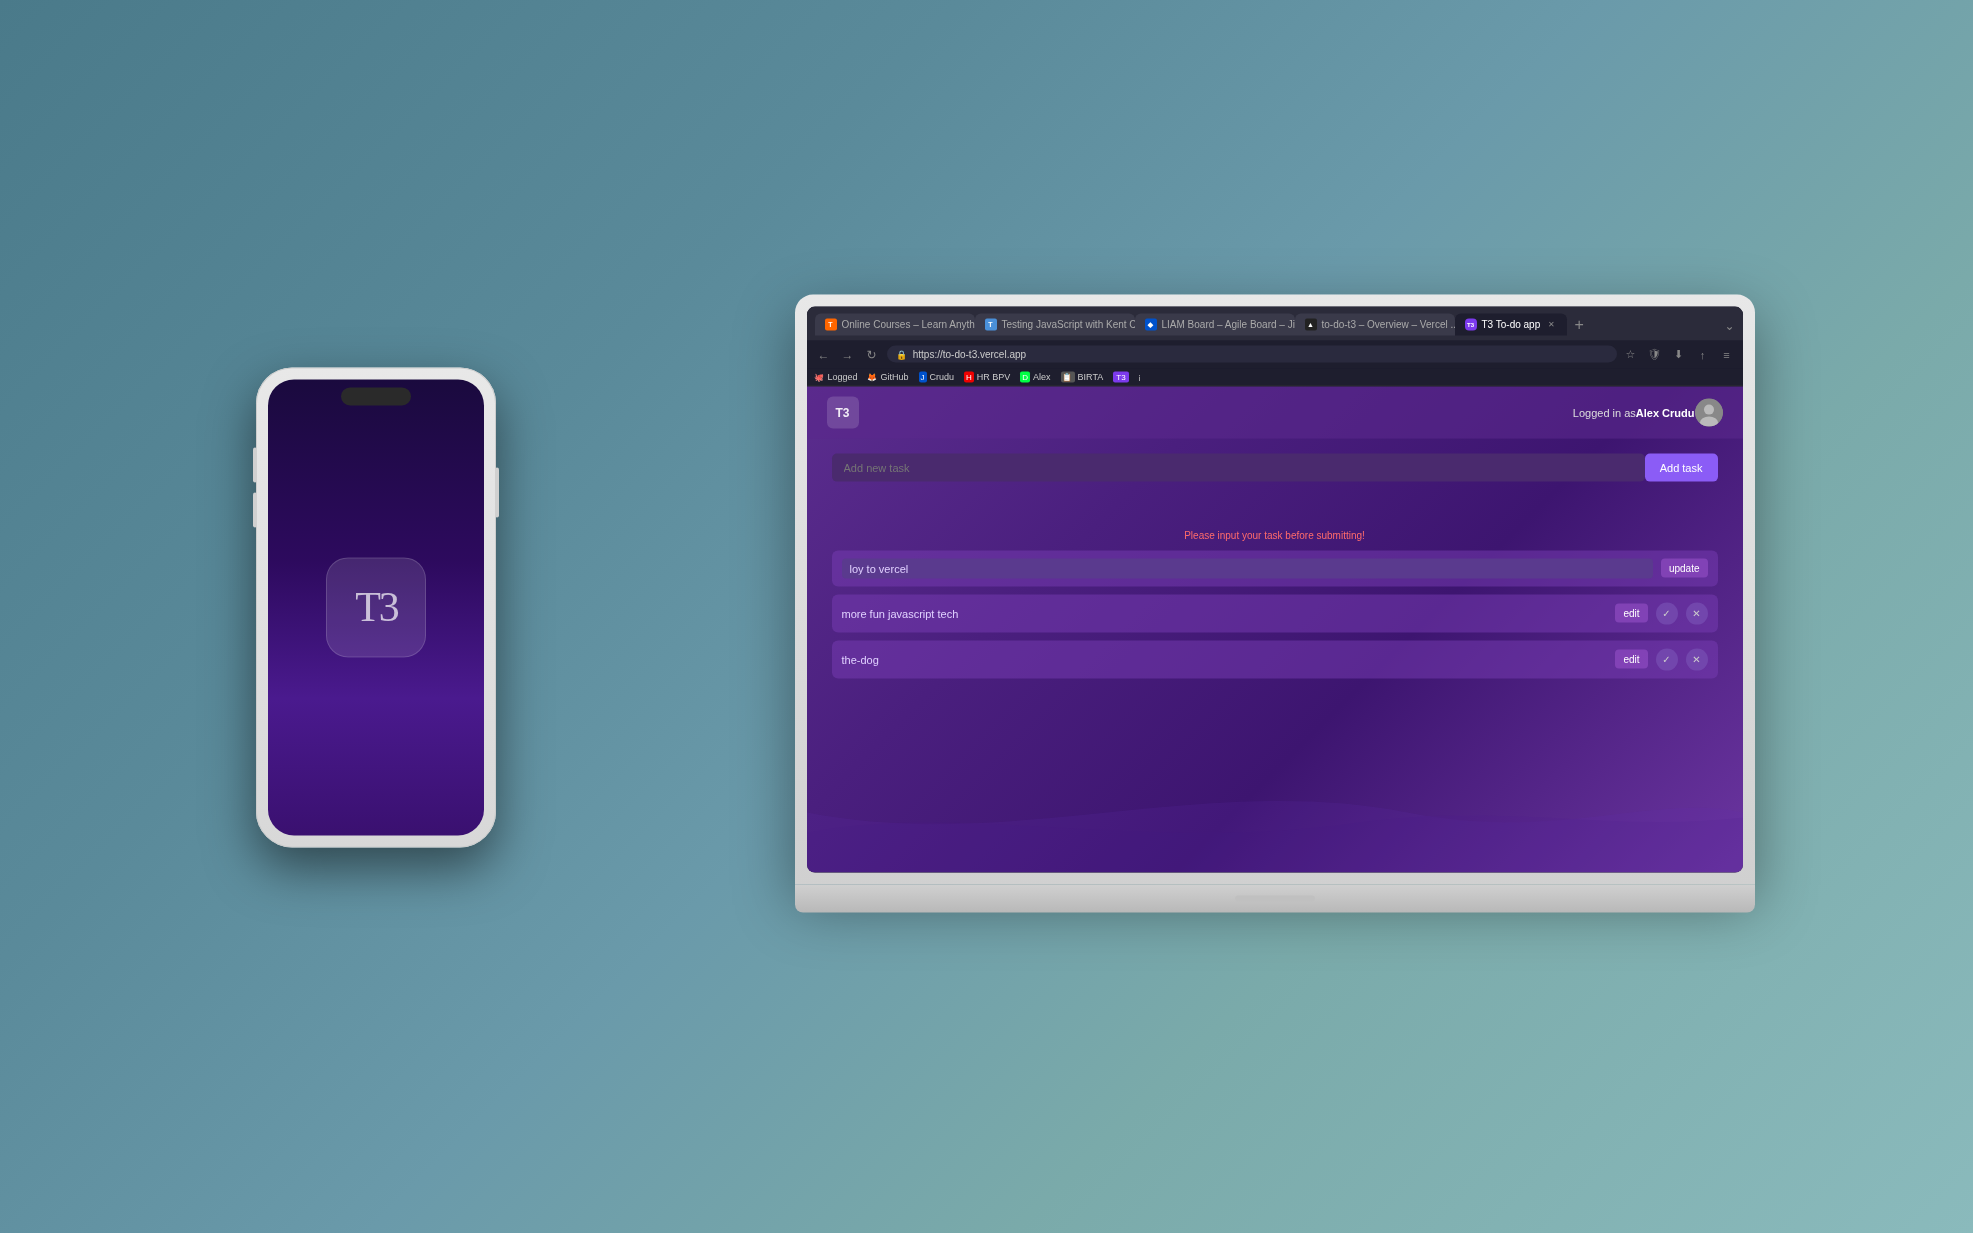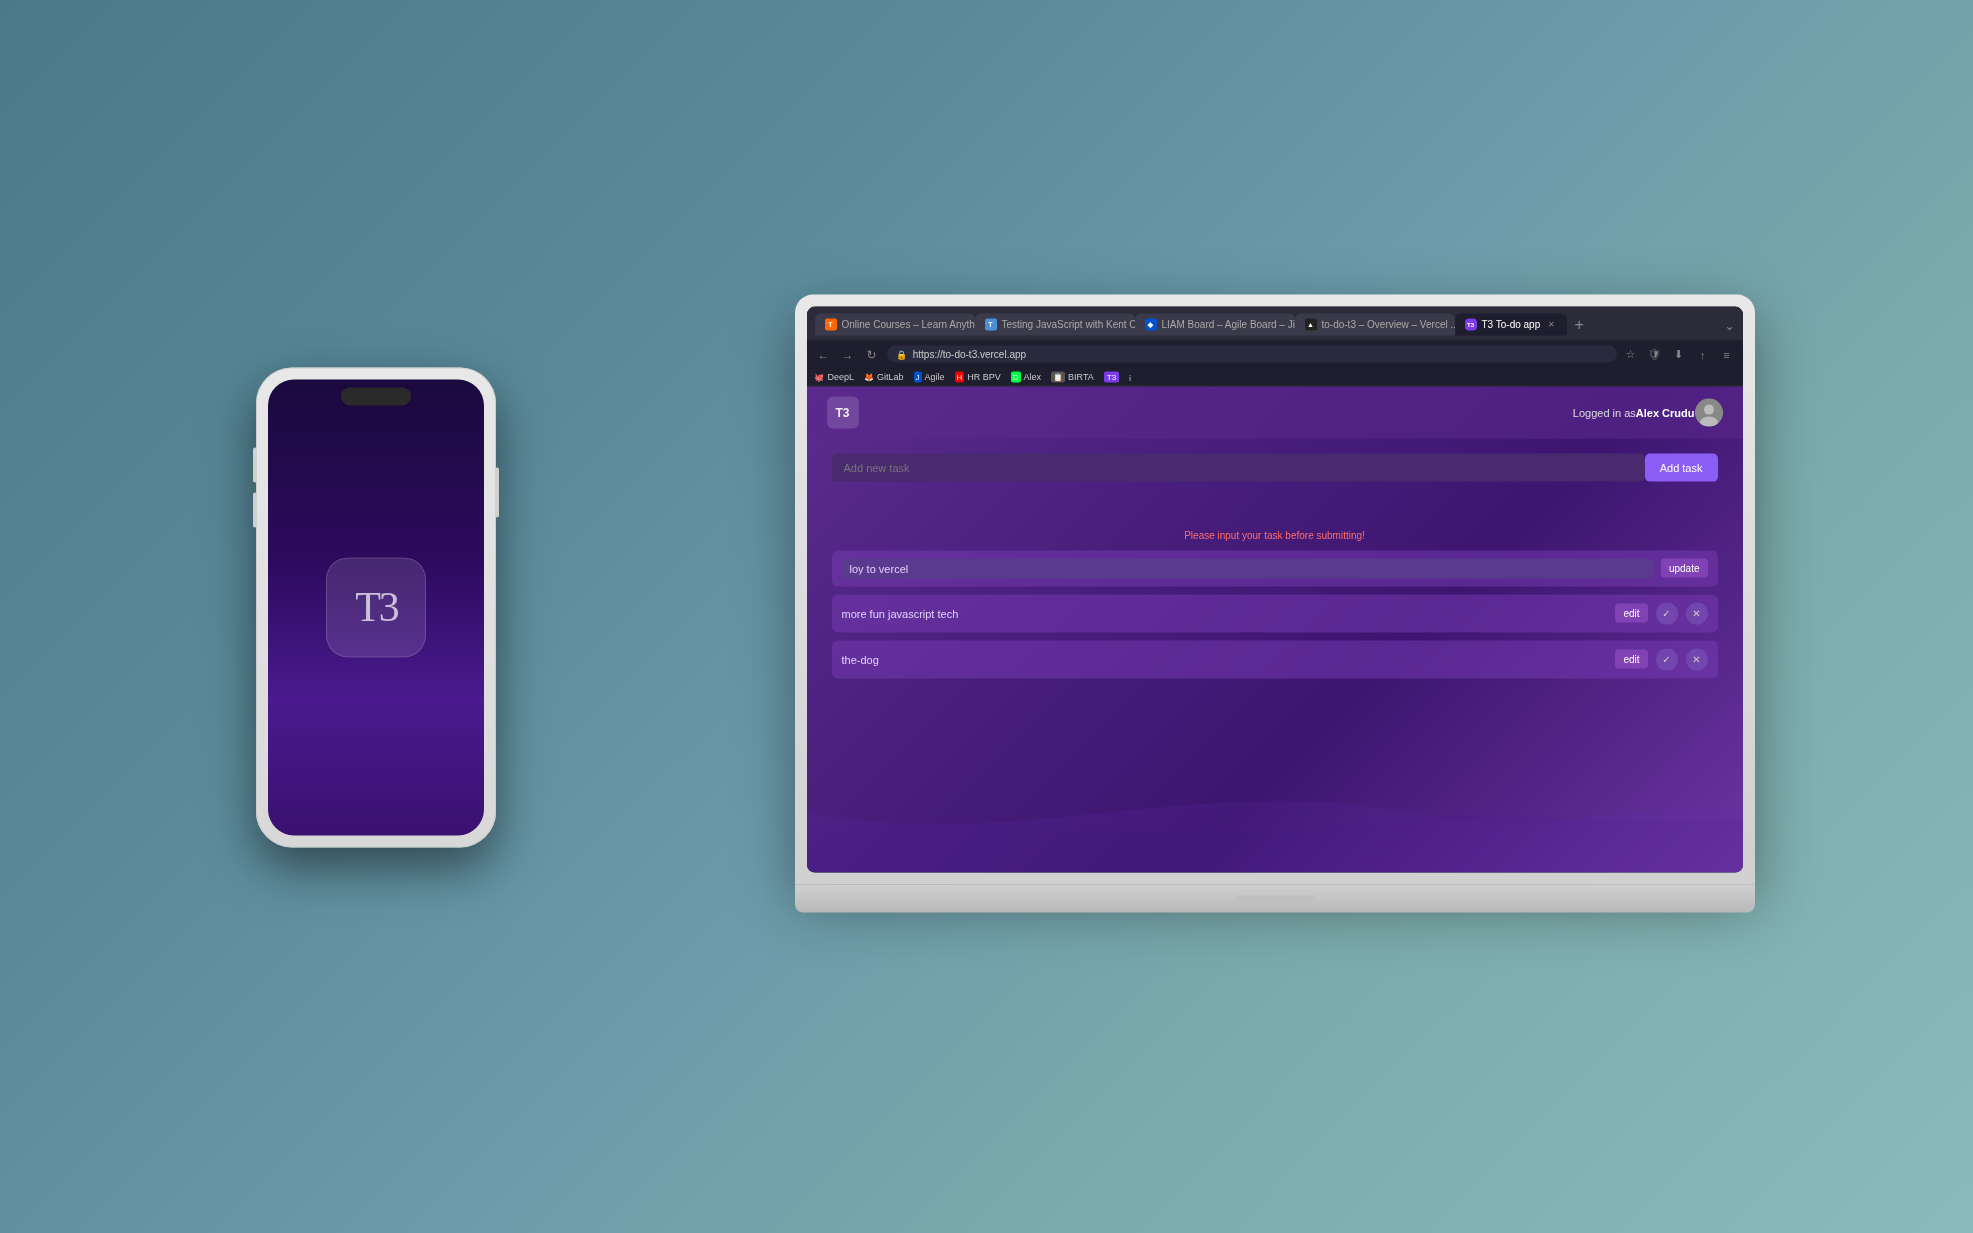--- a/index.html
+++ b/index.html
@@ -501,29 +501,29 @@
             <div class="nav-icon">🛡</div>
             <div class="nav-icon">⬇</div>
             <div class="nav-icon">↑</div>
             <div class="nav-icon">≡</div>
           </div>
         </div>
 
         <div class="bookmarks-bar">
           <div class="bookmark-item">
             <span style="font-size:8px;">🐙</span>
-            <span>DeepL</span>
+            <span>Logged</span>
           </div>
           <div class="bookmark-item">
             <span style="font-size:8px;">🦊</span>
-            <span>GitLab</span>
+            <span>GitHub</span>
           </div>
           <div class="bookmark-item">
             <span style="font-size:8px;background:#0052cc;color:white;padding:1px 2px;border-radius:2px;">J</span>
-            <span>Agile</span>
+            <span>Crudu</span>
           </div>
           <div class="bookmark-item">
             <span style="font-size:8px;background:#e00;color:white;padding:1px 2px;border-radius:2px;">H</span>
             <span>HR BPV</span>
           </div>
           <div class="bookmark-item">
             <span style="font-size:8px;background:#0f4;color:white;padding:1px 2px;border-radius:2px;">D</span>
             <span>Alex</span>
           </div>
           <div class="bookmark-item">

